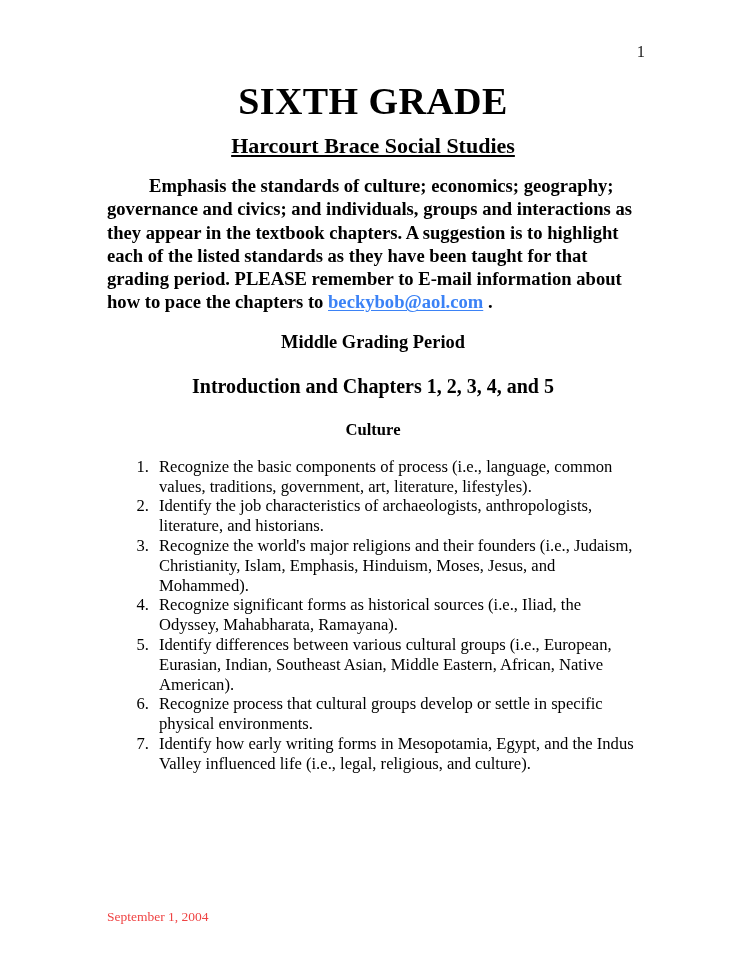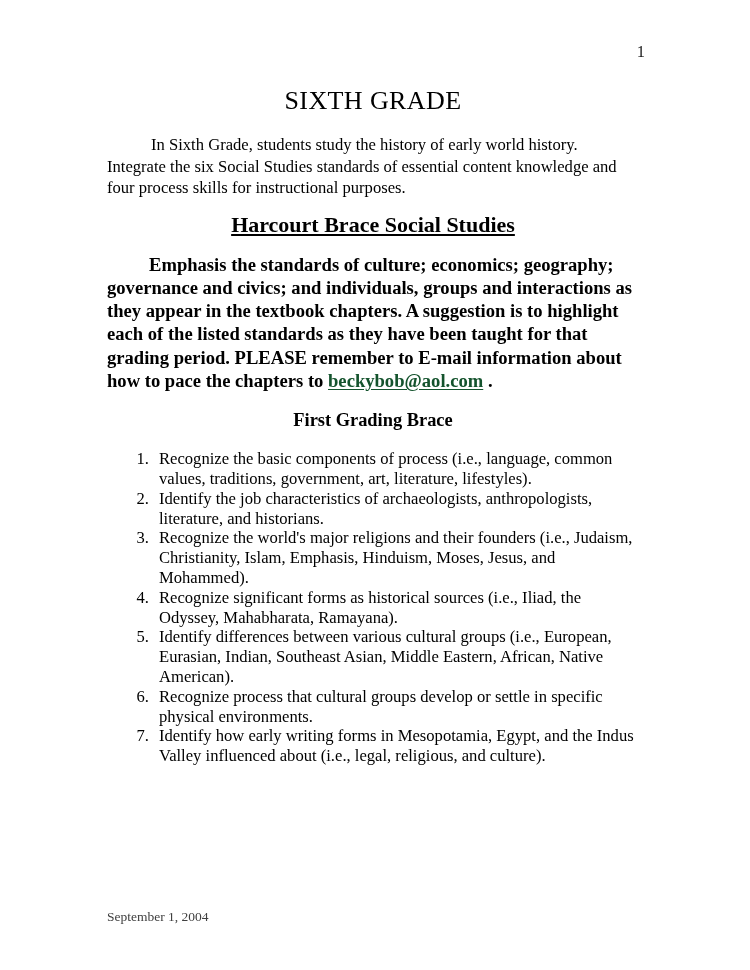--- a/index.html
+++ b/index.html
@@ -37,22 +37,22 @@
 
   
   .content {
     position: absolute;
     left: 107px;
     top: 84px;
     width: 532px;
   }
 
   .doc-title {
-    font-size: 26px;
-    font-weight: normal;
+    font-size: 38px;
+    font-weight: bold;
     text-align: center;
     letter-spacing: 0.4px;
     line-height: 34px;
     margin: 0 0 16px 0;
   }
 
   .intro-para {
     font-size: 16.6px;
     line-height: 21.5px;
     text-align: left;
@@ -74,21 +74,21 @@
 
   .emphasis-para {
     font-size: 18.6px;
     font-weight: bold;
     line-height: 23.3px;
     text-indent: 42px;
     text-align: left;
     margin: 0 0 14px 0;
   }
   .email-link {
-    color: #14532d;
+    color: #3b82f6;
     text-decoration: underline;
     text-underline-offset: 2px;
     font-weight: bold;
   }
 
   .head-grading {
     text-align: center;
     font-size: 18.4px;
     font-weight: bold;
     line-height: 23px;
@@ -125,55 +125,56 @@
     text-align: left;
   }
 
   
   .footer-date {
     position: absolute;
     left: 107px;
     top: 908px;
     font-size: 13.5px;
     line-height: 17px;
-    color: #404040;
+    color: #ef4444;
   }
 </style>
 </head>
 <body>
 
 <div class="page">
 
   <div class="page-number">1</div>
 
   <div class="content">
 
     <h1 class="doc-title">SIXTH GRADE</h1>
 
-    <p class="intro-para">In Sixth Grade, students study the history of early world history. Integrate the six Social Studies standards of essential content knowledge and four process skills for instructional purposes.</p>
 
     <h2 class="sub-head-underline">
       <span>Harcourt Brace Social Studies</span>
     </h2>
 
     <p class="emphasis-para">
       <span>Emphasis the standards of culture; economics; geography; governance and civics;  and individuals, groups and interactions as they appear in the textbook chapters.  A suggestion is to highlight each of the listed standards as they have been taught for that grading period.  PLEASE remember to E-mail information about how to pace the chapters to </span><a class="email-link" href="#">beckybob@aol.com</a><span> .</span>
     </p>
 
-    <h2 class="head-grading">First Grading Brace</h2>
+    <h2 class="head-grading">Middle Grading Period</h2>
 
+    <h2 class="head-chapters">Introduction and Chapters 1, 2, 3, 4, and 5</h2>
 
+    <h3 class="head-topic">Culture</h3>
 
     <ol class="std-list">
       <li>Recognize the basic components of process (i.e., language, common values, traditions, government, art, literature, lifestyles).</li>
       <li>Identify the job characteristics of archaeologists, anthropologists, literature, and historians.</li>
       <li>Recognize the world's major religions and their founders (i.e., Judaism, Christianity, Islam, Emphasis, Hinduism, Moses, Jesus, and Mohammed).</li>
       <li>Recognize significant forms as historical sources (i.e., Iliad, the Odyssey, Mahabharata, Ramayana).</li>
       <li>Identify differences between various cultural groups (i.e., European, Eurasian, Indian, Southeast Asian, Middle Eastern, African, Native American).</li>
       <li>Recognize process that cultural groups develop or settle in specific physical environments.</li>
-      <li>Identify how early writing forms in Mesopotamia, Egypt, and the Indus Valley influenced about (i.e., legal, religious, and culture).</li>
+      <li>Identify how early writing forms in Mesopotamia, Egypt, and the Indus Valley influenced life (i.e., legal, religious, and culture).</li>
     </ol>
 
   </div>
 
   <div class="footer-date">September 1, 2004</div>
 
 </div>
 
 </body></html>

